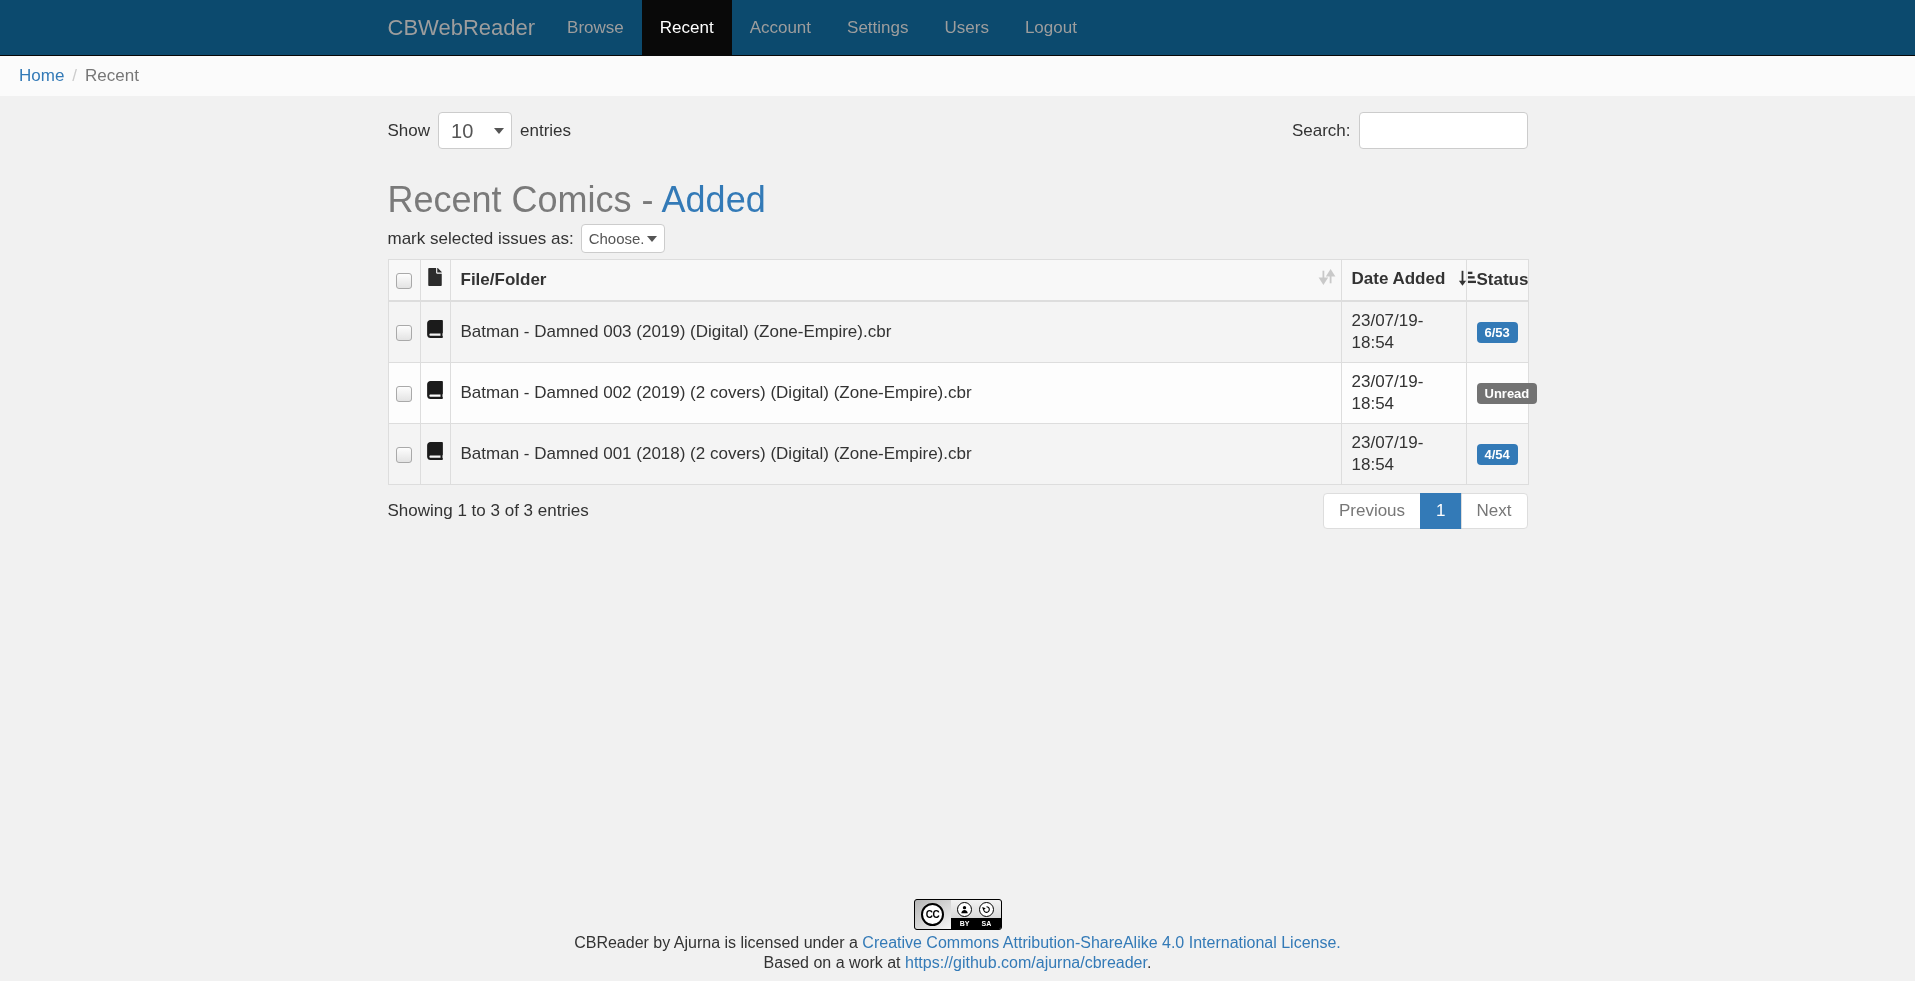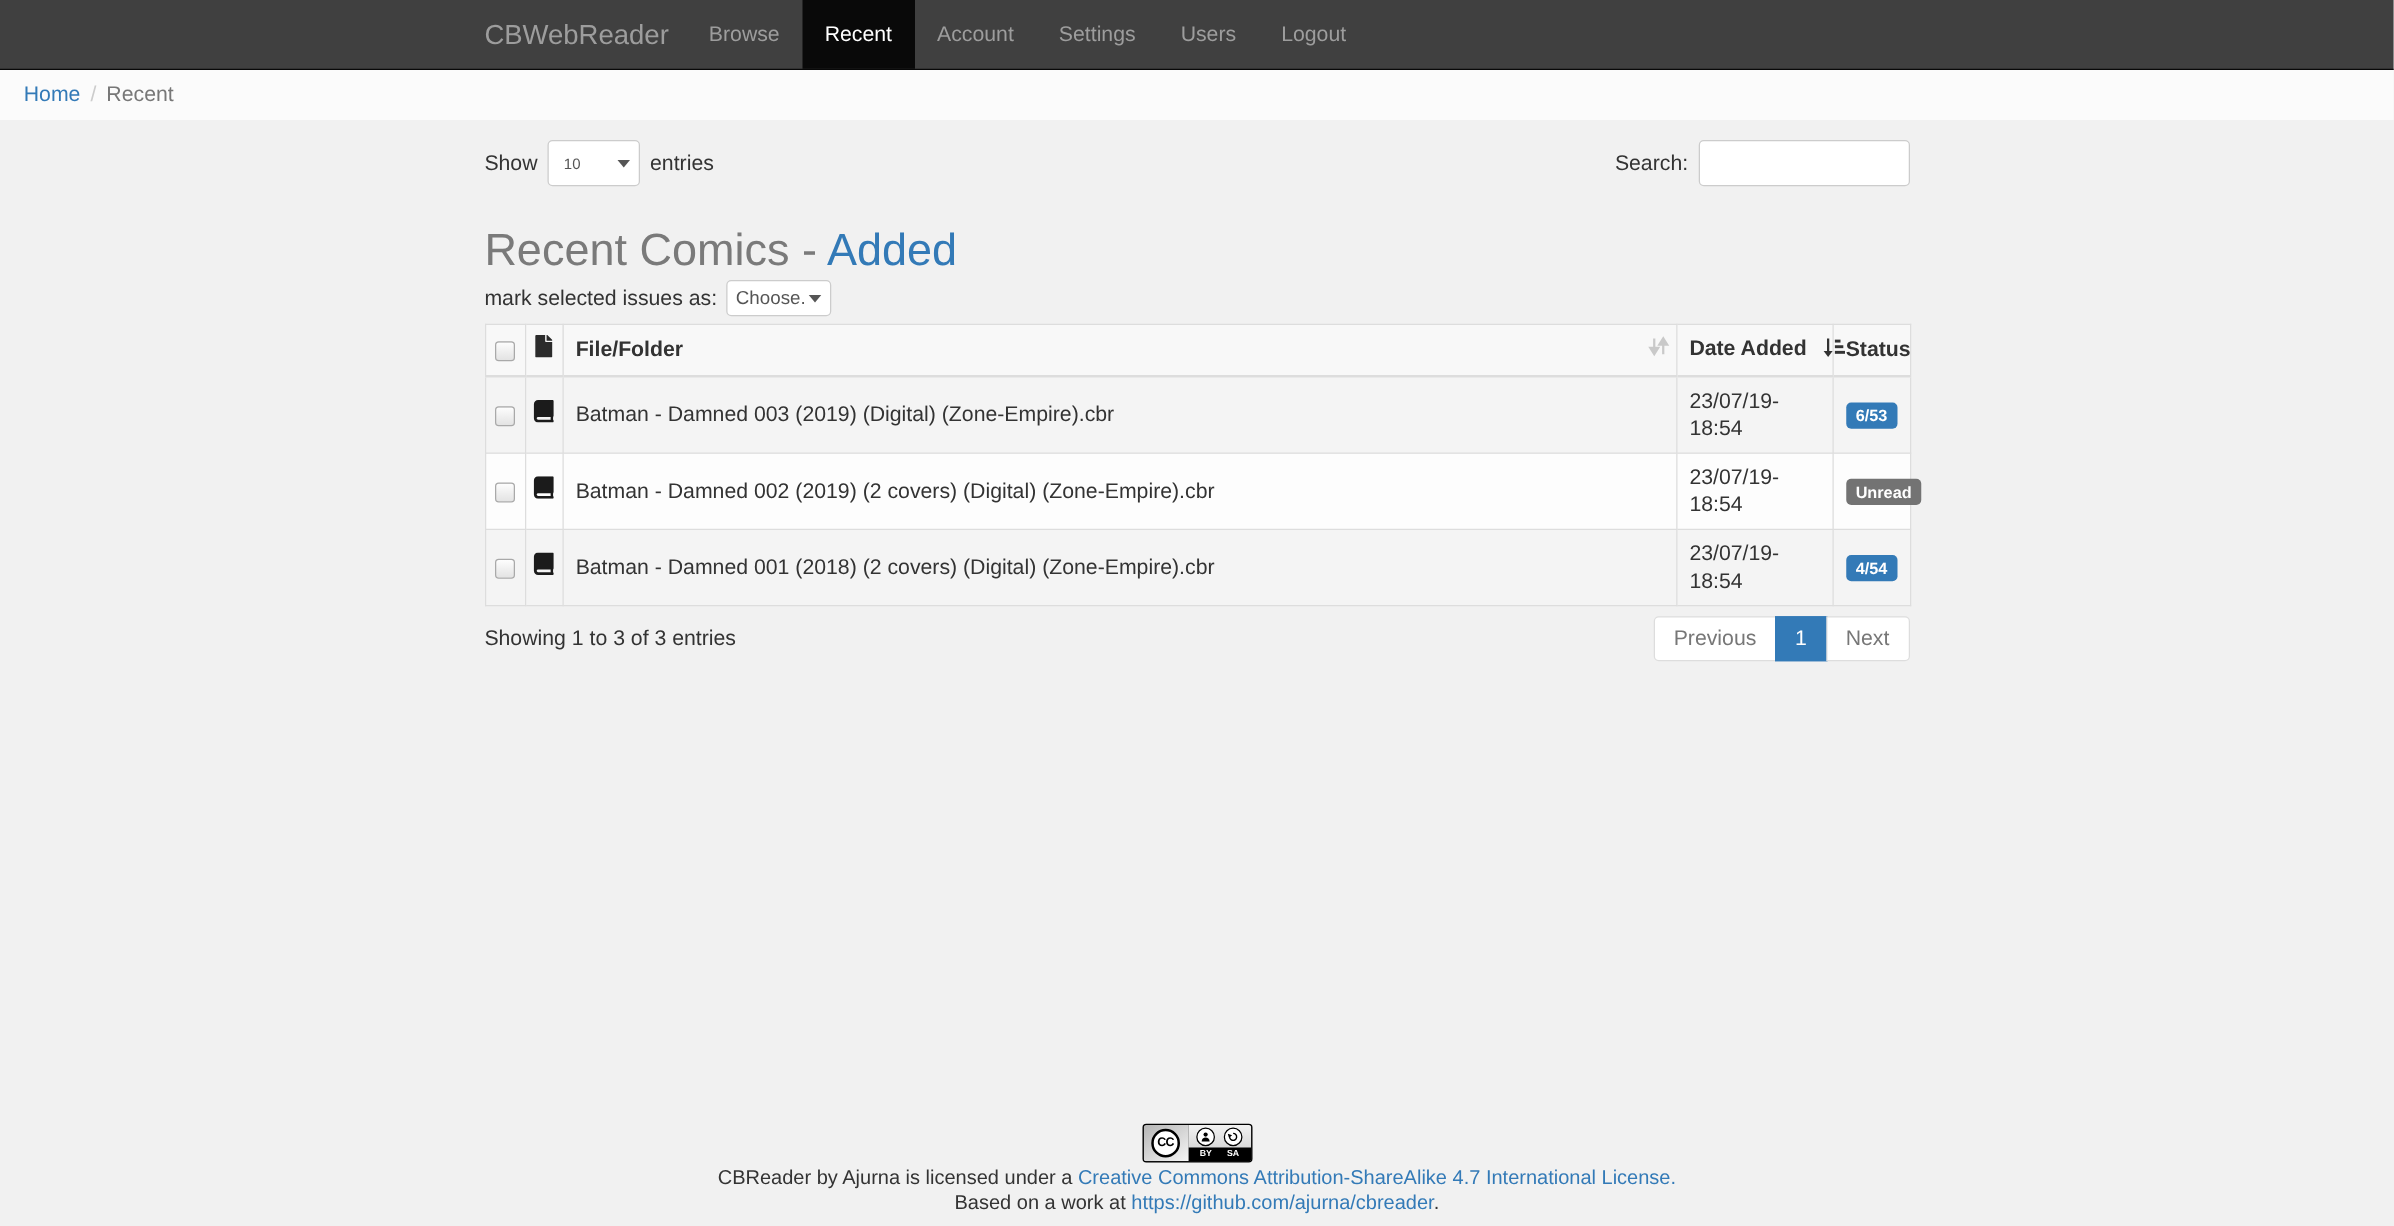--- a/index.html
+++ b/index.html
@@ -6,21 +6,21 @@
   html,body { margin:0; padding:0; }
   body {
     width:1915px; height:981px; overflow:hidden;
     font-family:"Liberation Sans", sans-serif;
     font-size:17px; color:#333; background:#f1f1f1;
     display:flex; flex-direction:column;
   }
   a { text-decoration:none; }
 
   
-  .navbar { height:56px; background:#404040; border-bottom:1px solid #080808; flex:0 0 auto; }
+  .navbar { height:56px; background:#0c4a6e; border-bottom:1px solid #080808; flex:0 0 auto; }
   .nav-container { width:1140px; margin:0 auto; height:100%; display:flex; align-items:stretch; }
   .brand { color:#9d9d9d; font-size:22px; display:flex; align-items:center; margin-right:14px; cursor:pointer; }
   .nav-items { display:flex; list-style:none; margin:0; padding:0; }
   .nav-items li a { display:flex; align-items:center; height:100%; padding:0 18px; color:#9d9d9d; font-size:17px; cursor:pointer; }
   .nav-items li.active a { background:#090909; color:#fff; }
 
   
   .breadcrumb-bar { background:#fbfbfb; padding:10px 19px; font-size:17px; flex:0 0 auto; }
   .breadcrumb-bar a { color:#337ab7; cursor:pointer; }
   .breadcrumb-bar .sep { color:#ccc; margin:0 8px; }
@@ -32,21 +32,21 @@
 
   .dt-controls { margin-top:16px; display:flex; justify-content:space-between; align-items:center; }
   .length-ctl { display:flex; align-items:center; gap:8px; }
   .search-ctl { display:flex; align-items:center; gap:8px; }
   .select-wrap { position:relative; display:inline-block; }
   select {
     -webkit-appearance:none; appearance:none;
     border:1px solid #ccc; border-radius:4px; background:#fff; color:#555;
     font-family:"Liberation Sans", sans-serif; cursor:pointer;
   }
-  .len-select { width:74px; height:37px; font-size:12px; padding:0 24px 0 12px; }
+  .len-select { width:74px; height:37px; font-size:20px; padding:0 24px 0 12px; }
   .mark-select { width:84px; height:29px; font-size:15px; padding:0 20px 0 7px; }
   .caret-down { position:absolute; right:8px; top:50%; margin-top:-3px; width:0; height:0;
     border-left:5px solid transparent; border-right:5px solid transparent; border-top:6px solid #555; pointer-events:none; }
   .search-input { width:169px; height:37px; border:1px solid #ccc; border-radius:4px; background:#fff; padding:0 10px; font-size:16px; font-family:"Liberation Sans",sans-serif; }
 
   h2.page-title { margin:30px 0 4px 0; font-size:36px; font-weight:400; color:#7a7a7a; line-height:1.15; }
   h2.page-title a { color:#337ab7; cursor:pointer; }
 
   .mark-row { display:flex; align-items:center; gap:7px; margin-bottom:6px; font-size:17px; color:#333; }
 
@@ -273,21 +273,21 @@
                 </svg>
               </span>
           </span>
           <span class="cc-labels">
             <span>BY</span>
             <span>SA</span>
           </span>
         </span>
       </a>
       <div class="f-line">
-        <span>CBReader by Ajurna is licensed under a </span><a class="txt">Creative Commons Attribution-ShareAlike 4.7 International License.</a>
+        <span>CBReader by Ajurna is licensed under a </span><a class="txt">Creative Commons Attribution-ShareAlike 4.0 International License.</a>
       </div>
       <div class="f-line">
         <span>Based on a work at </span><a class="txt">https://github.com/ajurna/cbreader</a><span>.</span>
       </div>
     </div>
 
   </div>
 </div>
 
 </body></html>

